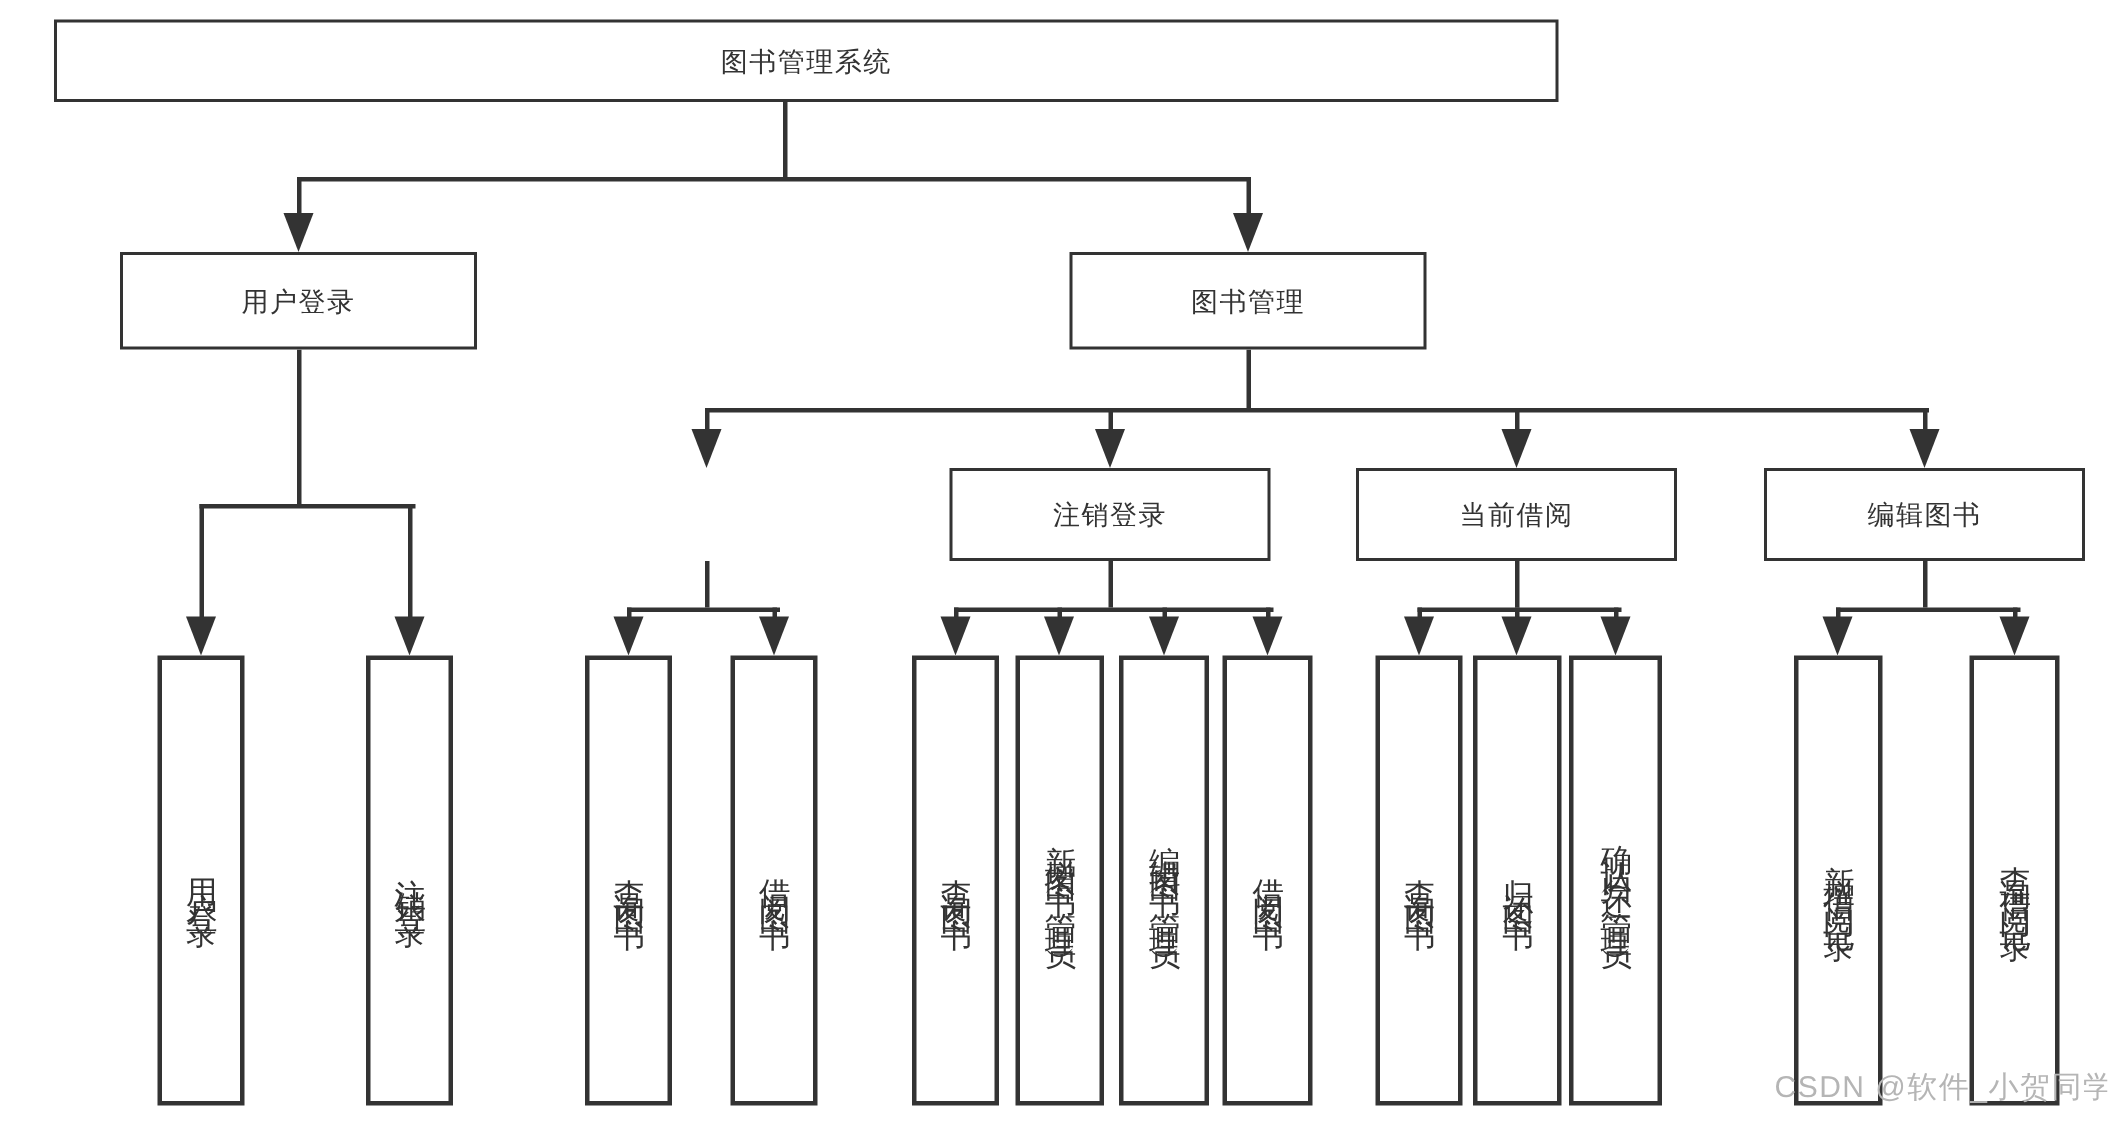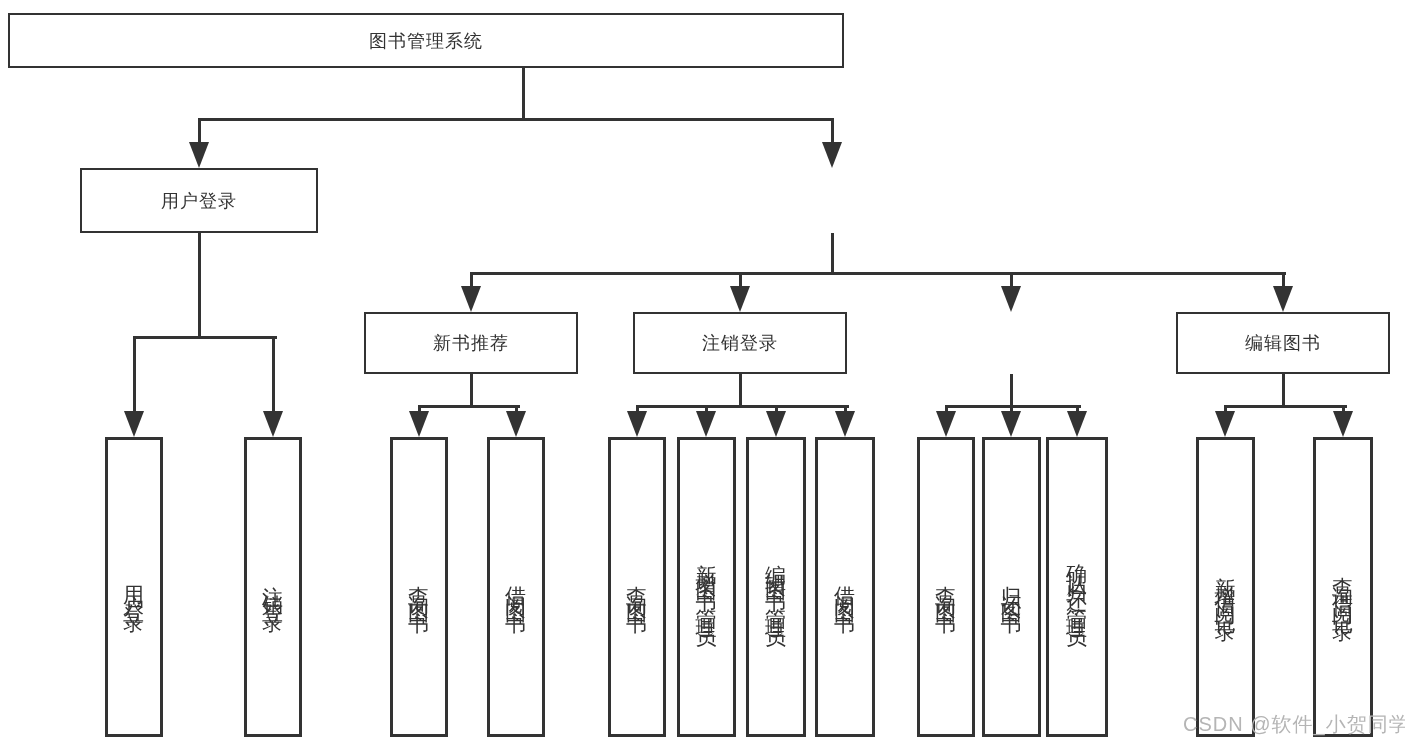--- a/index.html
+++ b/index.html
@@ -53,51 +53,52 @@
     letter-spacing:1px;
     z-index:5;
     white-space:nowrap;
   }
 </style>
 </head>
 <body>
 
 <div id="canvas">
 
-  <div class="node" style="left:8px;top:13px;width:836px;height:55px">图书管理系统</div>
+  <div class="node" style="left:36px;top:13px;width:1003px;height:55px">图书管理系统</div>
 
   <div class="v" style="left:521.5px;top:68px;height:50px"></div>
   <div class="h" style="left:197.5px;top:118px;width:636px"></div>
   <div class="v" style="left:197.5px;top:118px;height:30px"></div>
   <div class="ah" style="left:189px;top:142px"></div>
   <div class="v" style="left:830.5px;top:118px;height:30px"></div>
   <div class="ah" style="left:822px;top:142px"></div>
 
   <div class="node" style="left:80px;top:168px;width:238px;height:65px">用户登录</div>
+  <div class="node" style="left:713px;top:168px;width:238px;height:65px">图书管理</div>
 
   <div class="v" style="left:197.5px;top:233px;height:103px"></div>
   <div class="h" style="left:132.5px;top:336px;width:144px"></div>
   <div class="v" style="left:132.5px;top:336px;height:78px"></div>
   <div class="ah" style="left:124px;top:411px"></div>
   <div class="v" style="left:271.5px;top:336px;height:78px"></div>
   <div class="ah" style="left:263px;top:411px"></div>
 
   <div class="v" style="left:830.5px;top:233px;height:39px"></div>
   <div class="h" style="left:469.5px;top:272px;width:816px"></div>
   <div class="v" style="left:469.5px;top:272px;height:18px"></div>
   <div class="ah" style="left:461px;top:286px"></div>
   <div class="v" style="left:738.5px;top:272px;height:18px"></div>
   <div class="ah" style="left:730px;top:286px"></div>
   <div class="v" style="left:1009.5px;top:272px;height:18px"></div>
   <div class="ah" style="left:1001px;top:286px"></div>
   <div class="v" style="left:1281.5px;top:272px;height:18px"></div>
   <div class="ah" style="left:1273px;top:286px"></div>
 
-  <div class="node" style="left:364px;top:312px;width:214px;height:62px">新书推荐</div>
   <div class="node" style="left:633px;top:312px;width:214px;height:62px">注销登录</div>
+  <div class="node" style="left:904px;top:312px;width:214px;height:62px">当前借阅</div>
   <div class="node" style="left:1176px;top:312px;width:214px;height:62px">编辑图书</div>
 
   <div class="v" style="left:469.5px;top:374px;height:31px"></div>
   <div class="v" style="left:738.5px;top:374px;height:31px"></div>
   <div class="v" style="left:1009.5px;top:374px;height:31px"></div>
   <div class="v" style="left:1281.5px;top:374px;height:31px"></div>
 
   <div class="h" style="left:417.5px;top:405px;width:102px"></div>
   <div class="h" style="left:635.5px;top:405px;width:213px"></div>
   <div class="h" style="left:944.5px;top:405px;width:136px"></div>

